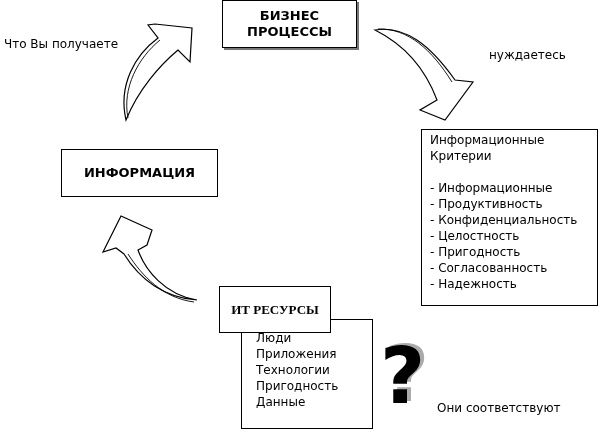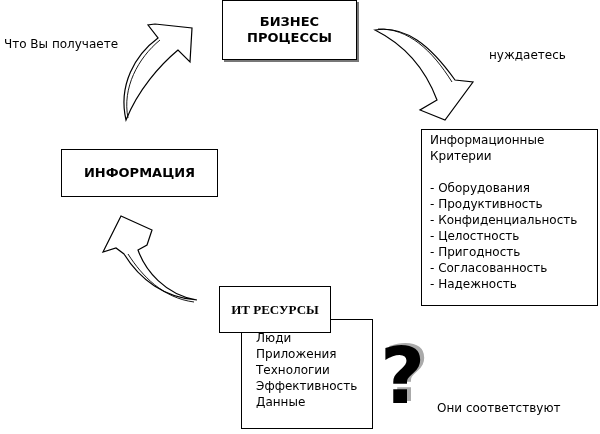--- a/index.html
+++ b/index.html
@@ -1,21 +1,21 @@
 <!DOCTYPE html>
 <html><head>
 <meta charset="utf-8">
 <style>
   html, body { margin:0; padding:0; background:#ffffff; }
   body { width:600px; height:434px; position:relative; overflow:hidden;
          font-family:"DejaVu Sans", "Liberation Sans", sans-serif; color:#000; }
   .box { position:absolute; background:#fff; border:1.5px solid #000; box-sizing:border-box; }
   .title { font-weight:bold; font-size:13px; text-align:center; line-height:16px; }
   .label { position:absolute; font-size:12px; line-height:16px; }
-  #biz { left:222px; top:0px; width:135px; height:60px; display:flex; align-items:center; justify-content:center; box-shadow:2px 2px 0 #777; }
+  #biz { left:222px; top:0px; width:135px; height:48px; display:flex; align-items:center; justify-content:center; box-shadow:2px 2px 0 #777; }
   #info { left:61px; top:149px; width:157px; height:48px; display:flex; align-items:center; justify-content:center; }
   #res-list { left:241px; top:319px; width:132px; height:110px; padding:10px 5px 0 14px; }
   #res { left:219px; top:286px; width:112px; height:47px; display:flex; align-items:center; justify-content:center; z-index:2;font-family:Liberation Serif, serif; }
   #crit { left:421px; top:129px; width:177px; height:177px; padding:2px 0 0 8px; }
   .list-line { font-size:12px; line-height:16px; white-space:nowrap; }
   .crit-line { font-size:12px; line-height:16px; white-space:nowrap; }
   #lbl-get { left:4px; top:36px; }
   #lbl-need { left:489px; top:47px; }
   #lbl-match { left:437px; top:400px; }
   svg.arrows { position:absolute; left:0; top:0; width:600px; height:434px; }
@@ -51,33 +51,33 @@
 </div>
 
 <div class="box" id="info">
   <div class="title">ИНФОРМАЦИЯ</div>
 </div>
 
 <div class="box" id="res-list">
   <div class="list-line">Люди</div>
   <div class="list-line">Приложения</div>
   <div class="list-line">Технологии</div>
-  <div class="list-line">Эффективность</div>
+  <div class="list-line">Пригодность</div>
   <div class="list-line">Данные</div>
 </div>
 
 <div class="box" id="res">
   <div class="title">ИТ РЕСУРСЫ</div>
 </div>
 
 <div class="box" id="crit">
   <div class="crit-line">Информационные</div>
   <div class="crit-line">Критерии</div>
   <div class="crit-line" style="height:16px;"></div>
-  <div class="crit-line">- Оборудования</div>
+  <div class="crit-line">- Информационные</div>
   <div class="crit-line">- Продуктивность</div>
   <div class="crit-line">- Конфиденциальность</div>
   <div class="crit-line">- Целостность</div>
   <div class="crit-line">- Пригодность</div>
   <div class="crit-line">- Согласованность</div>
   <div class="crit-line">- Надежность</div>
 </div>
 
 <div class="label" id="lbl-get">Что Вы получаете</div>
 

